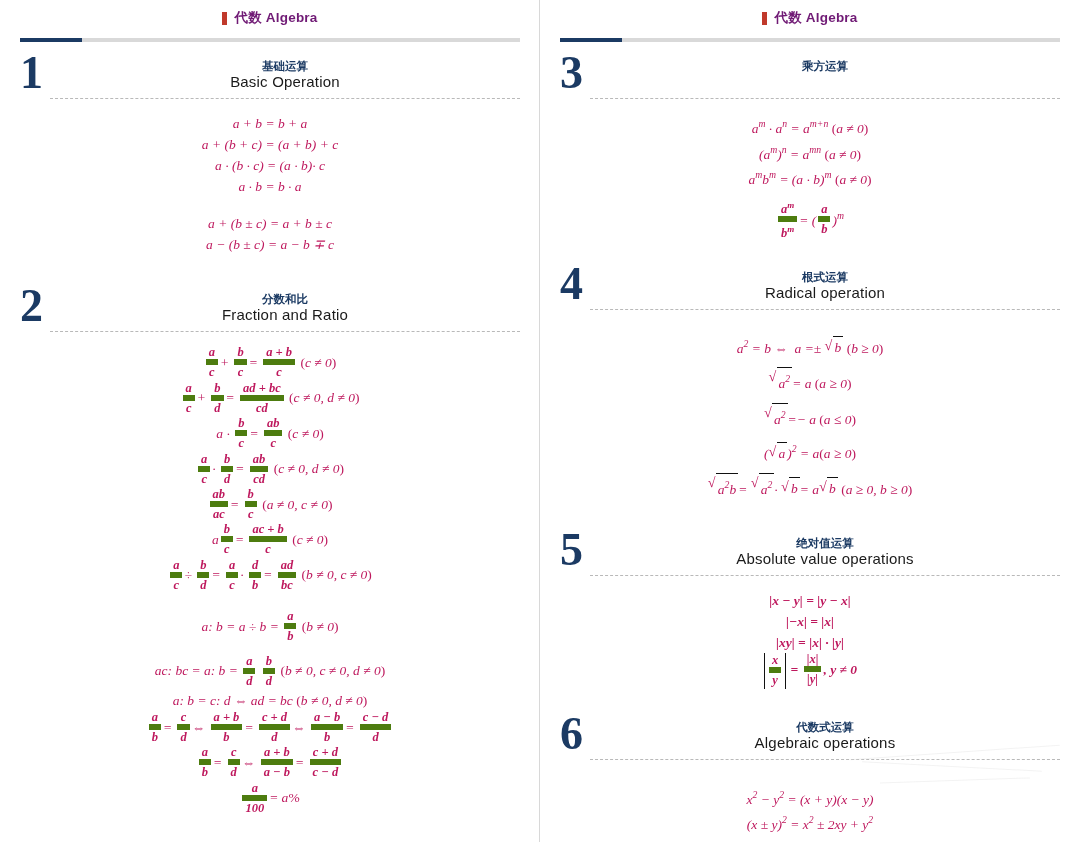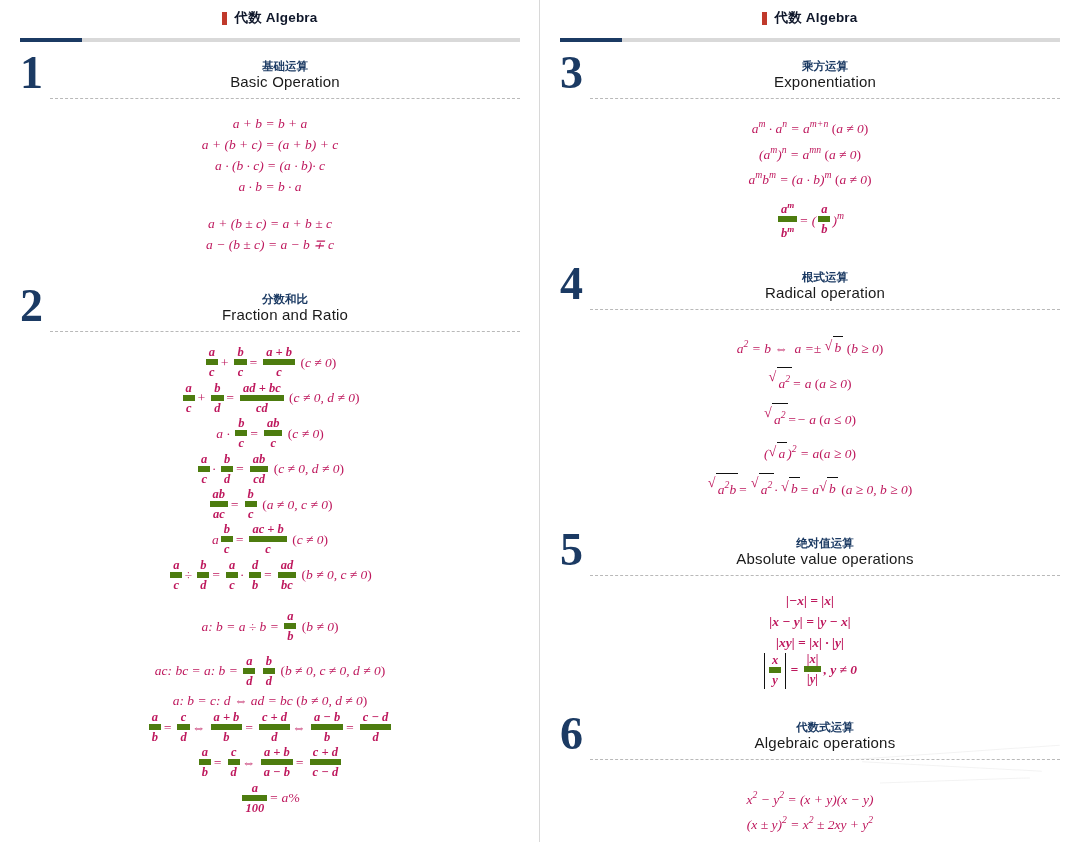--- a/index.html
+++ b/index.html
@@ -47,21 +47,21 @@
   .header-mark {
     display: inline-block;
     width: 5px;
     height: 13px;
     background: #c0392b;
     margin-right: 7px;
   }
   .header-title {
     font-size: 13.5px;
     font-weight: bold;
-    color: #0f172a;
+    color: #701a75;
     letter-spacing: 0.2px;
   }
   .header-rule {
     position: relative;
     height: 4px;
     margin-top: 8px;
     background: #d9d9d9;
   }
   .header-rule .accent {
     position: absolute;
@@ -347,21 +347,20 @@
     </div>
     <div class="header-rule">
       <div class="accent"></div>
     </div>
 
     <div class="section">
       <div class="sec-head">
         <div class="sec-num">3</div>
         <div class="sec-titles">
           <div class="sec-cn">乘方运算</div>
-          <div class="sec-en">Exponentiation</div>
         </div>
       </div>
       <div class="sec-dash"></div>
 
       <div class="formulas">
         <div class="f">
           a<sup class="e">m</sup> · a<sup class="e">n</sup> = a<sup class="e">m+n</sup>
           <span class="upright">(</span>a ≠ 0<span class="upright">)</span>
         </div>
         <div class="f">
@@ -418,22 +417,22 @@
       <div class="sec-head">
         <div class="sec-num">5</div>
         <div class="sec-titles">
           <div class="sec-cn">绝对值运算</div>
           <div class="sec-en">Absolute value operations</div>
         </div>
       </div>
       <div class="sec-dash"></div>
 
       <div class="formulas">
+        <div class="f" style="font-weight:bold;">|x − y| = |y − x|</div>
         <div class="f" style="font-weight:bold;">|−x| = |x|</div>
-        <div class="f" style="font-weight:bold;">|x − y| = |y − x|</div>
         <div class="f" style="font-weight:bold;">|xy| = |x| · |y|</div>
         <div class="f big" style="font-weight:bold;">
           <span class="absfrac"><span class="frac"><span class="num">x</span><span class="den">y</span></span></span>
           =
           <span class="frac"><span class="num">|x|</span><span class="den">|y|</span></span>, y ≠ 0
         </div>
       </div>
     </div>
 
     <div class="section" style="margin-top:30px;">

